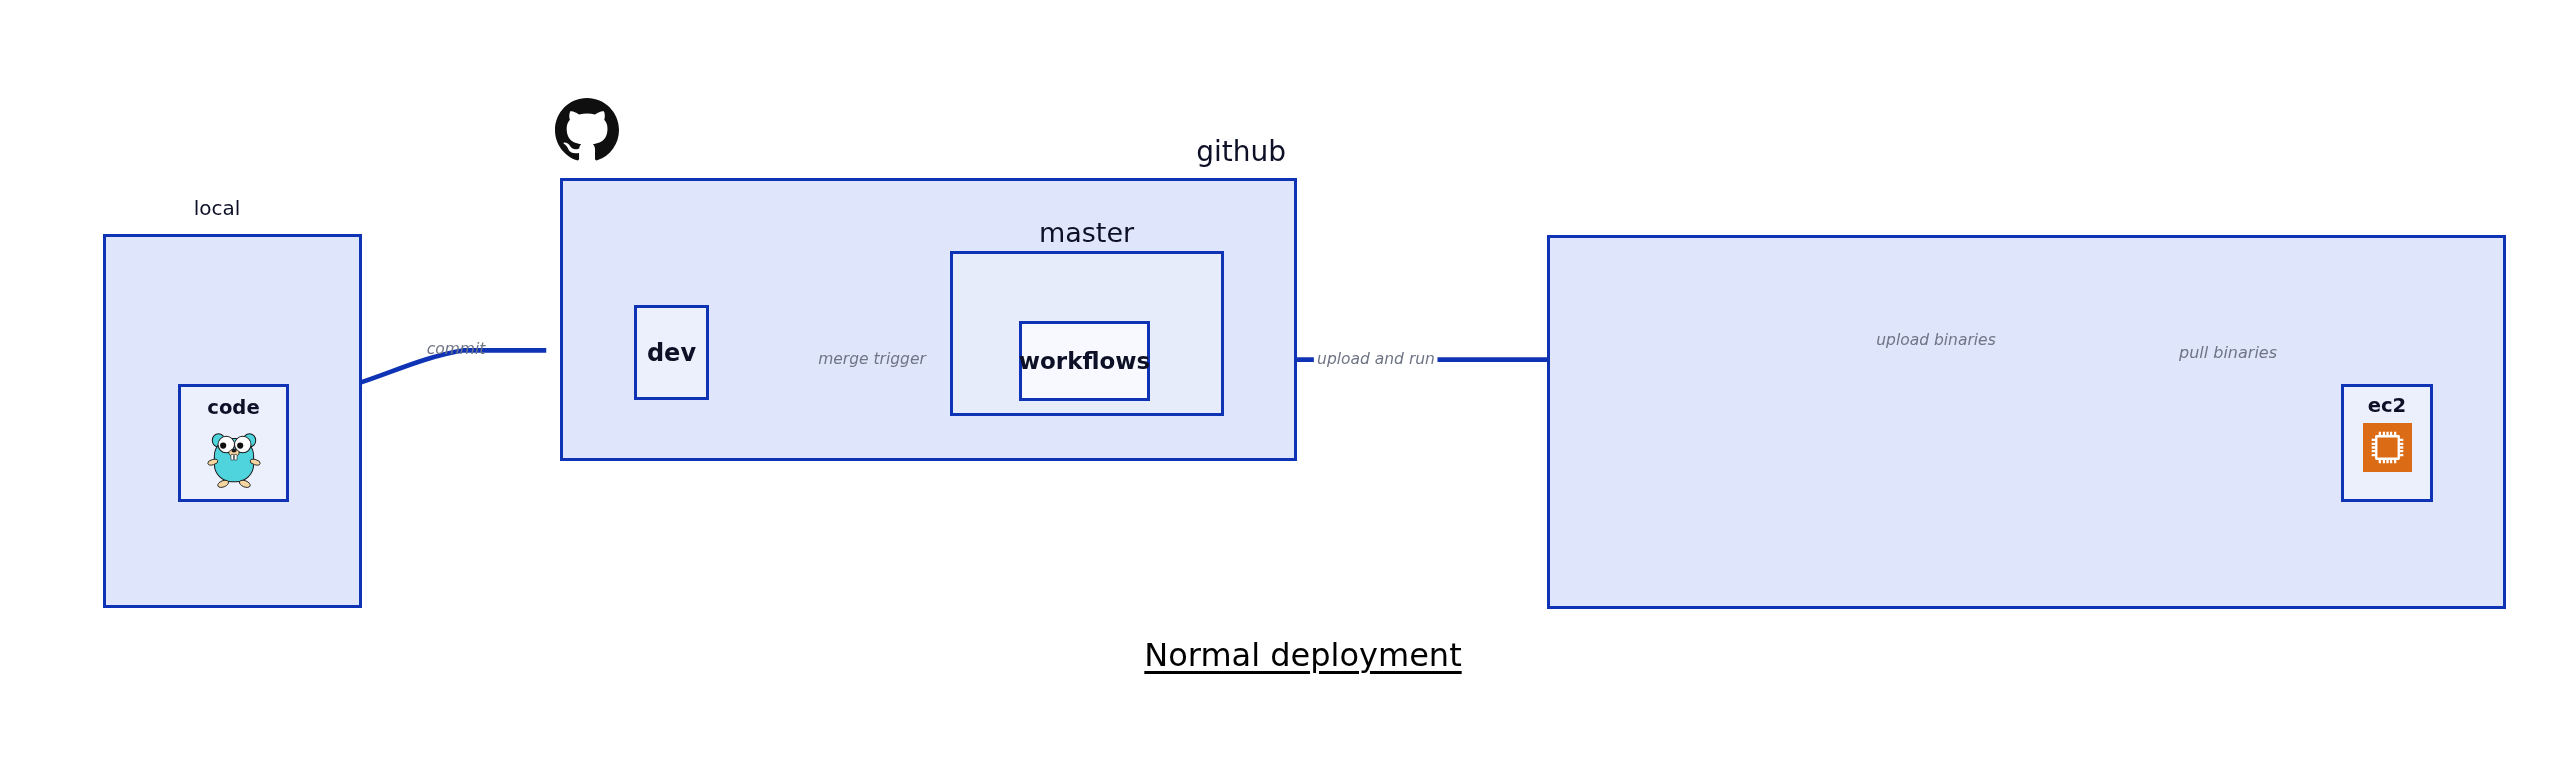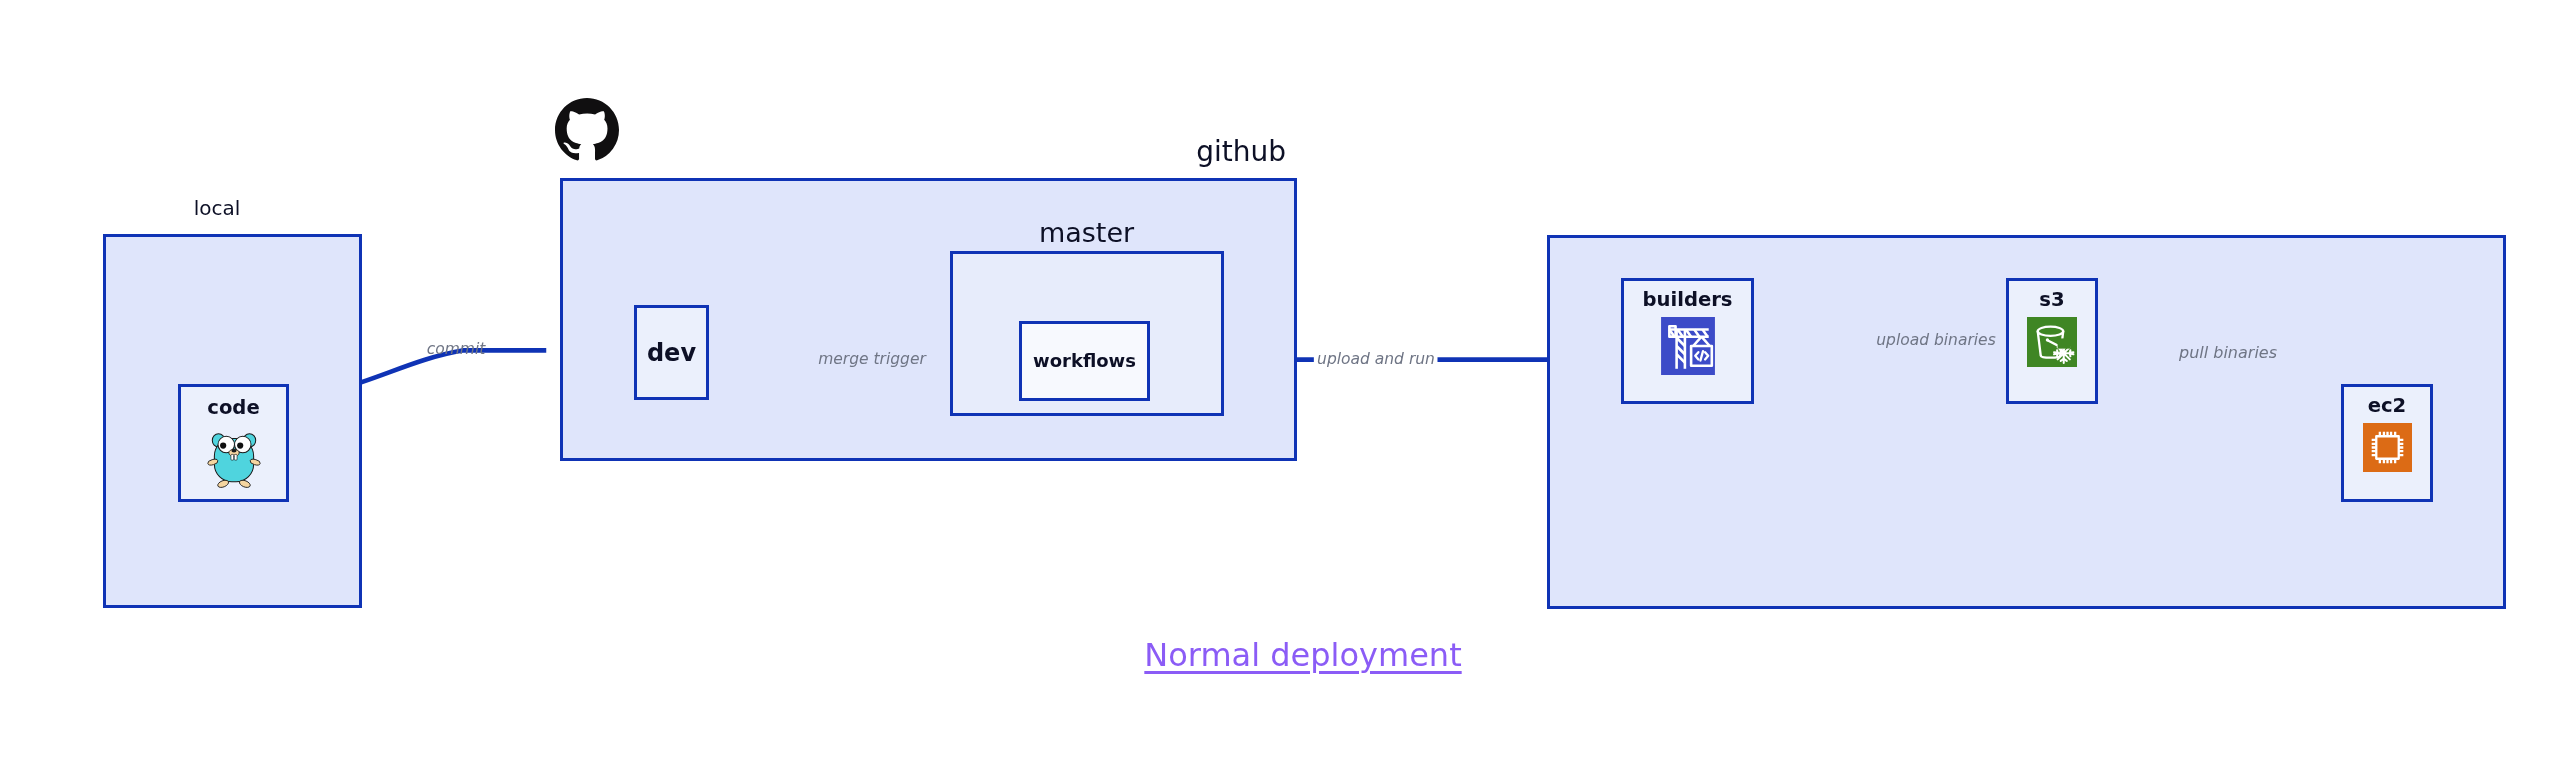--- a/index.html
+++ b/index.html
@@ -87,21 +87,21 @@
   }
 
   
   .brand-logo {
     position: absolute;
   }
 
   
   .caption {
     position: absolute;
-    color: #8b5cf6;
+    color: #000000;
     font-family: "DejaVu Sans", sans-serif;
     font-weight: 400;
     text-decoration: underline;
     text-underline-offset: 5.2px;
     text-decoration-thickness: 3.1px;
     white-space: nowrap;
     line-height: 1;
     transform: translateX(-50%);
   }
 </style>
@@ -191,78 +191,26 @@
 
     <div class="node" style="left:634px; top:305px; width:75px; height:95px; justify-content:center;">
       <div class="node-label" style="font-size:24px;">dev</div>
     </div>
 
     <div class="group-label" style="left:950px; top:219px; width:273px; text-align:center; font-size:27px;">master</div>
     <div class="group lvl2" style="left:950px; top:251px; width:274px; height:165px;"></div>
 
     <div class="node" style="left:1019px; top:321px; width:131px; height:80px; justify-content:center;
                 background:#F7F9FE;">
-      <div class="node-label" style="font-size:18px;">workflows</div>
+      <div class="node-label" style="font-size:23px;">workflows</div>
     </div>
 
     <div class="group" style="left:1547px; top:235px; width:959px; height:374px;"></div>
 
-    <div class="node" style="left:1621px; top:278px; width:133px; height:126px; padding-top:9.3px;">
-      <div class="node-label" style="font-size:19.6px;">builders</div>
-
-      <svg class="node-icon" width="54" height="58" viewBox="0 0 104 112" style="margin-top:7.2px;">
-        <rect x="0" y="0" width="104" height="112" fill="#3C4BC8"></rect>
-        <g fill="none" stroke="#ffffff" stroke-width="5" stroke-linejoin="round">
-
-          <path d="M16 24 H92"></path>
-          <path d="M16 38 H92"></path>
-          <path d="M16 24 L26 38 M32 24 L42 38 M48 24 L58 38 M64 24 L74 38 M80 24 L90 38"></path>
-
-          <path d="M30 24 V100"></path>
-          <path d="M46 24 V100"></path>
-          <path d="M30 40 L46 56 M30 56 L46 72 M30 72 L46 88"></path>
-
-          <rect x="16" y="18" width="12" height="20"></rect>
-
-          <path d="M78 38 L62 56 M78 38 L94 56"></path>
-
-          <rect x="58" y="56" width="40" height="38"></rect>
-        </g>
-        <g fill="none" stroke="#ffffff" stroke-width="4.5" stroke-linecap="round" stroke-linejoin="round">
-          <path d="M72 68 L66 75 L72 82"></path>
-          <path d="M85 68 L91 75 L85 82"></path>
-          <path d="M81 66 L76 84"></path>
-        </g>
-      </svg>
-    </div>
-
-    <div class="node" style="left:2006px; top:278px; width:92px; height:126px; padding-top:9.3px;">
-      <div class="node-label" style="font-size:19.6px;">s3</div>
-
-      <svg class="node-icon" width="50" height="50" viewBox="0 0 98 98" style="margin-top:7.2px;">
-        <rect x="0" y="0" width="98" height="98" fill="#3F8624"></rect>
-        <g fill="none" stroke="#ffffff" stroke-width="4.5" stroke-linecap="round" stroke-linejoin="round">
-
-          <ellipse cx="46" cy="28" rx="25" ry="9"></ellipse>
-          <path d="M21 28 L27 76 C28 81 64 81 65 76 L71 28"></path>
-
-          <circle cx="40" cy="45" r="3.2" fill="#ffffff" stroke="none"></circle>
-          <path d="M41 46 L72 62"></path>
-          <path d="M66 56 L74 60 L70 67"></path>
-        </g>
-
-        <g fill="none" stroke="#ffffff" stroke-width="4" stroke-linecap="round">
-          <path d="M72 52 V90 M55 71 H89 M60 59 L84 83 M84 59 L60 83"></path>
-          <path d="M66 56 L72 60 L78 56 M66 86 L72 82 L78 86"></path>
-          <path d="M59 65 L60 72 L53 73 M85 77 L84 70 L91 69"></path>
-          <path d="M59 77 L60 70 L53 69 M85 65 L84 72 L91 73"></path>
-        </g>
-        <rect x="60" y="42" width="26" height="20" fill="#3F8624"></rect>
-      </svg>
-    </div>
+
 
     <div class="node" style="left:2341px; top:384px; width:92px; height:118px; padding-top:9.3px;">
       <div class="node-label" style="font-size:19.6px;">ec2</div>
 
       <svg class="node-icon" width="49" height="49" viewBox="0 0 96 96" style="margin-top:7.2px;">
         <rect x="0" y="0" width="96" height="96" fill="#DC6B15"></rect>
         <g fill="none" stroke="#ffffff" stroke-width="4.5" stroke-linejoin="round">
           <rect x="26" y="26" width="44" height="44"></rect>
 
           <path d="M33 26 V17 M41 26 V17 M48 26 V17 M55 26 V17 M63 26 V17"></path>

